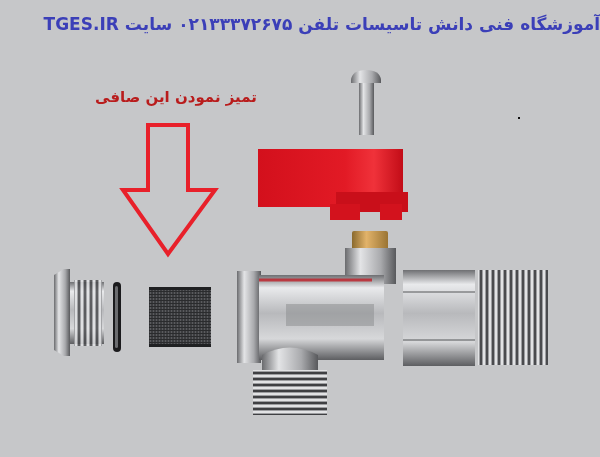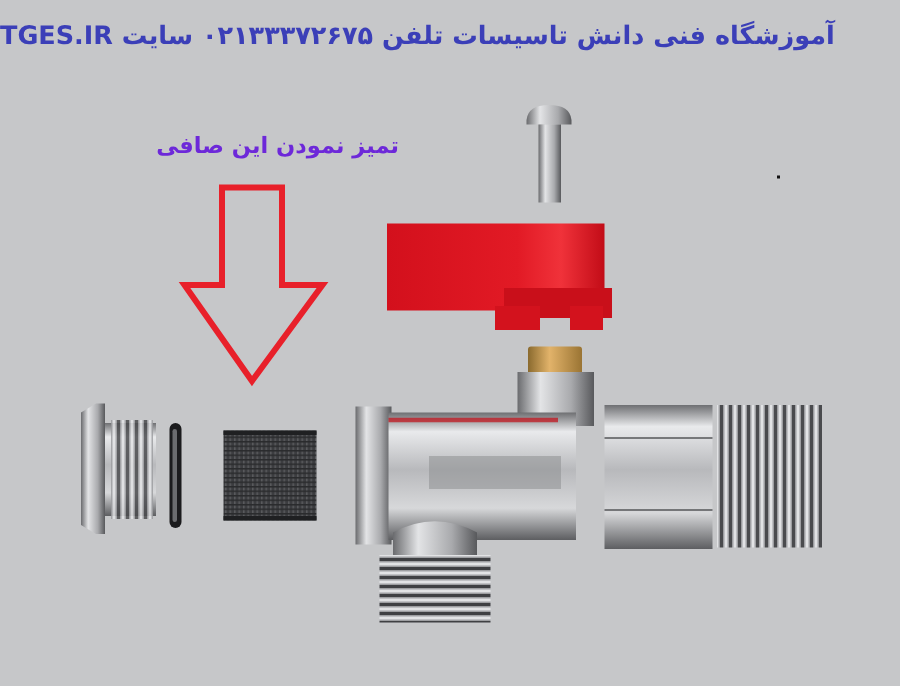--- a/index.html
+++ b/index.html
@@ -1,18 +1,18 @@
 <!DOCTYPE html>
 <html><head>
 <meta charset="utf-8">
 <style>
   html,body{margin:0;padding:0;}
   body{width:600px;height:457px;background:#c6c7c9;position:relative;overflow:hidden;font-family:"DejaVu Sans",sans-serif;}
-  .title{position:absolute;left:0;top:14px;width:600px;text-align:left;direction:rtl;color:#3b3fb8;font-weight:bold;font-size:17px;letter-spacing:0;}
-  .note{position:absolute;left:86px;top:88px;width:180px;direction:rtl;color:#6d28d9;font-weight:bold;font-size:15px;}
+  .title{position:absolute;left:0;top:14px;width:600px;text-align:right;direction:rtl;color:#3b3fb8;font-weight:bold;font-size:17px;letter-spacing:0;}
+  .note{position:absolute;left:86px;top:88px;width:180px;text-align:center;direction:rtl;color:#b91c1c;font-weight:bold;font-size:15px;}
   svg.art{position:absolute;left:0;top:0;}
 </style>
 </head>
 <body>
 
 <div class="title">آموزشگاه فنی دانش تاسیسات تلفن ۰۲۱۳۳۳۷۲۶۷۵ سایت TGES.IR</div>
 <div class="note">تمیز نمودن این صافی</div>
 
 <svg class="art" width="600" height="457" viewBox="0 0 600 457" xmlns="http://www.w3.org/2000/svg">
   <defs>

